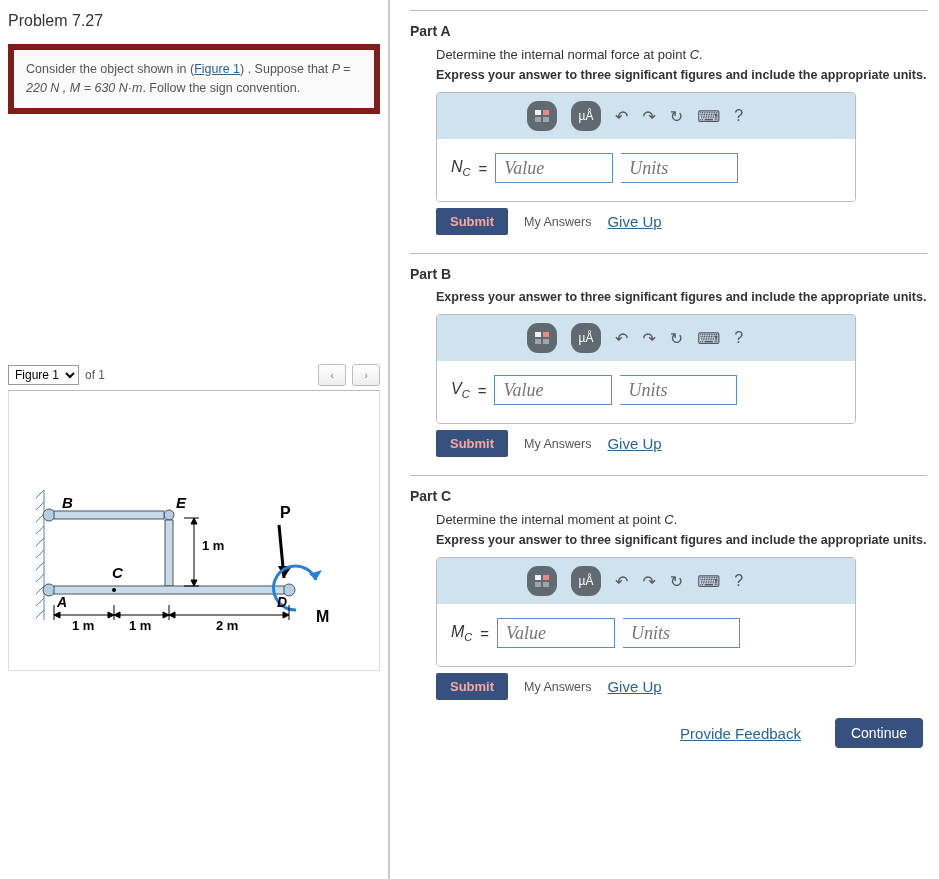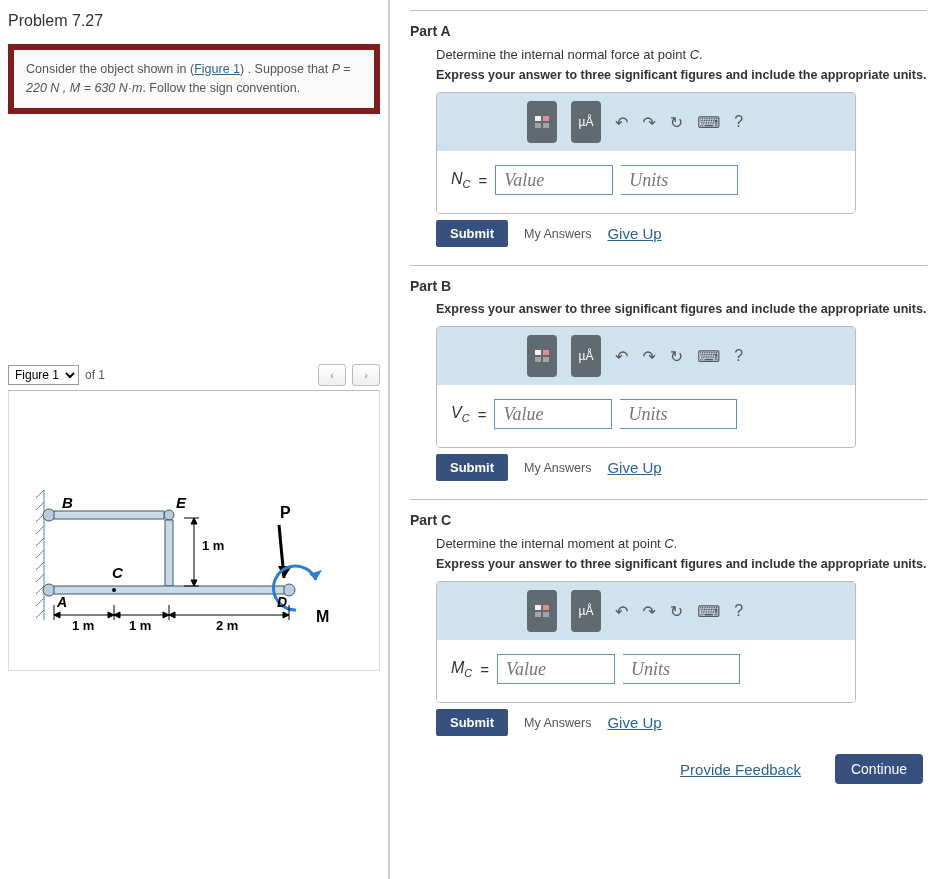--- a/index.html
+++ b/index.html
@@ -88,23 +88,23 @@
     overflow: hidden;
   }
   .toolbar {
     background: #cfe2ed;
     padding: 8px 10px 8px 90px;
     display: flex;
     align-items: center;
     gap: 14px;
   }
   .tb-btn {
-    width: 30px; height: 42px;
+    width: 30px; height: 30px;
     background: #606a70;
-    border-radius: 4px;
+    border-radius: 11px;
     display: inline-flex;
     align-items: center;
     justify-content: center;
     color: #fff;
     font-size: 12px;
   }
   .tb-icon {
     color: #556;
     font-size: 16px;
     cursor: pointer;
@@ -131,21 +131,21 @@
   .val-input { width: 100px; }
   .unit-input { width: 100px; border-left: none; }
   .submit-row {
     margin: 6px 0 0 26px;
     display: flex;
     align-items: center;
     gap: 16px;
   }
   .submit-btn {
     background: #37517e;
-    color: #ffffff;
+    color: #fca5a5;
     border: none;
     padding: 6px 14px;
     font-weight: bold;
     font-size: 13px;
     border-radius: 2px;
   }
   .link-plain { font-size: 12.5px; color: #555; }
   .link-a { color: #2a6496; text-decoration: underline; font-size: 15px; cursor:pointer; }
   hr.sep { border: none; border-top: 1px solid #bbb; margin: 12px 0; }
   .footer {

